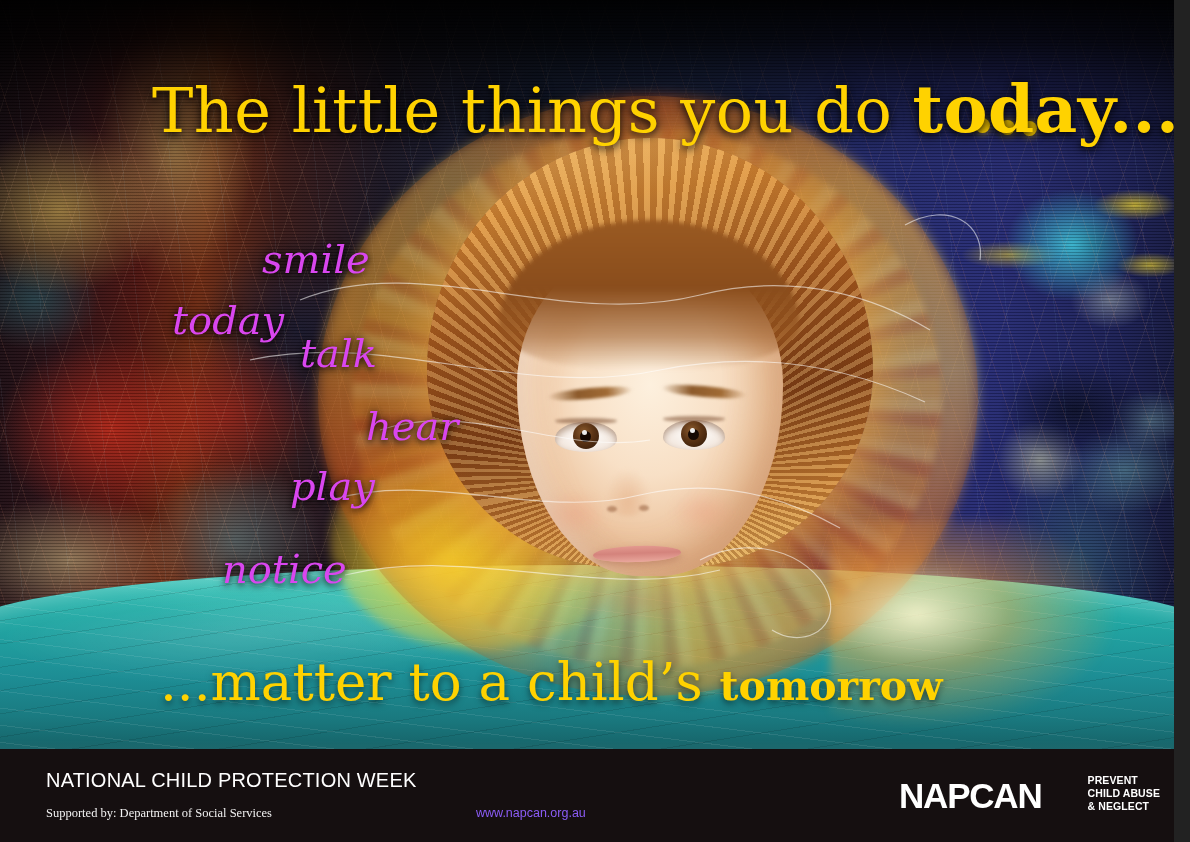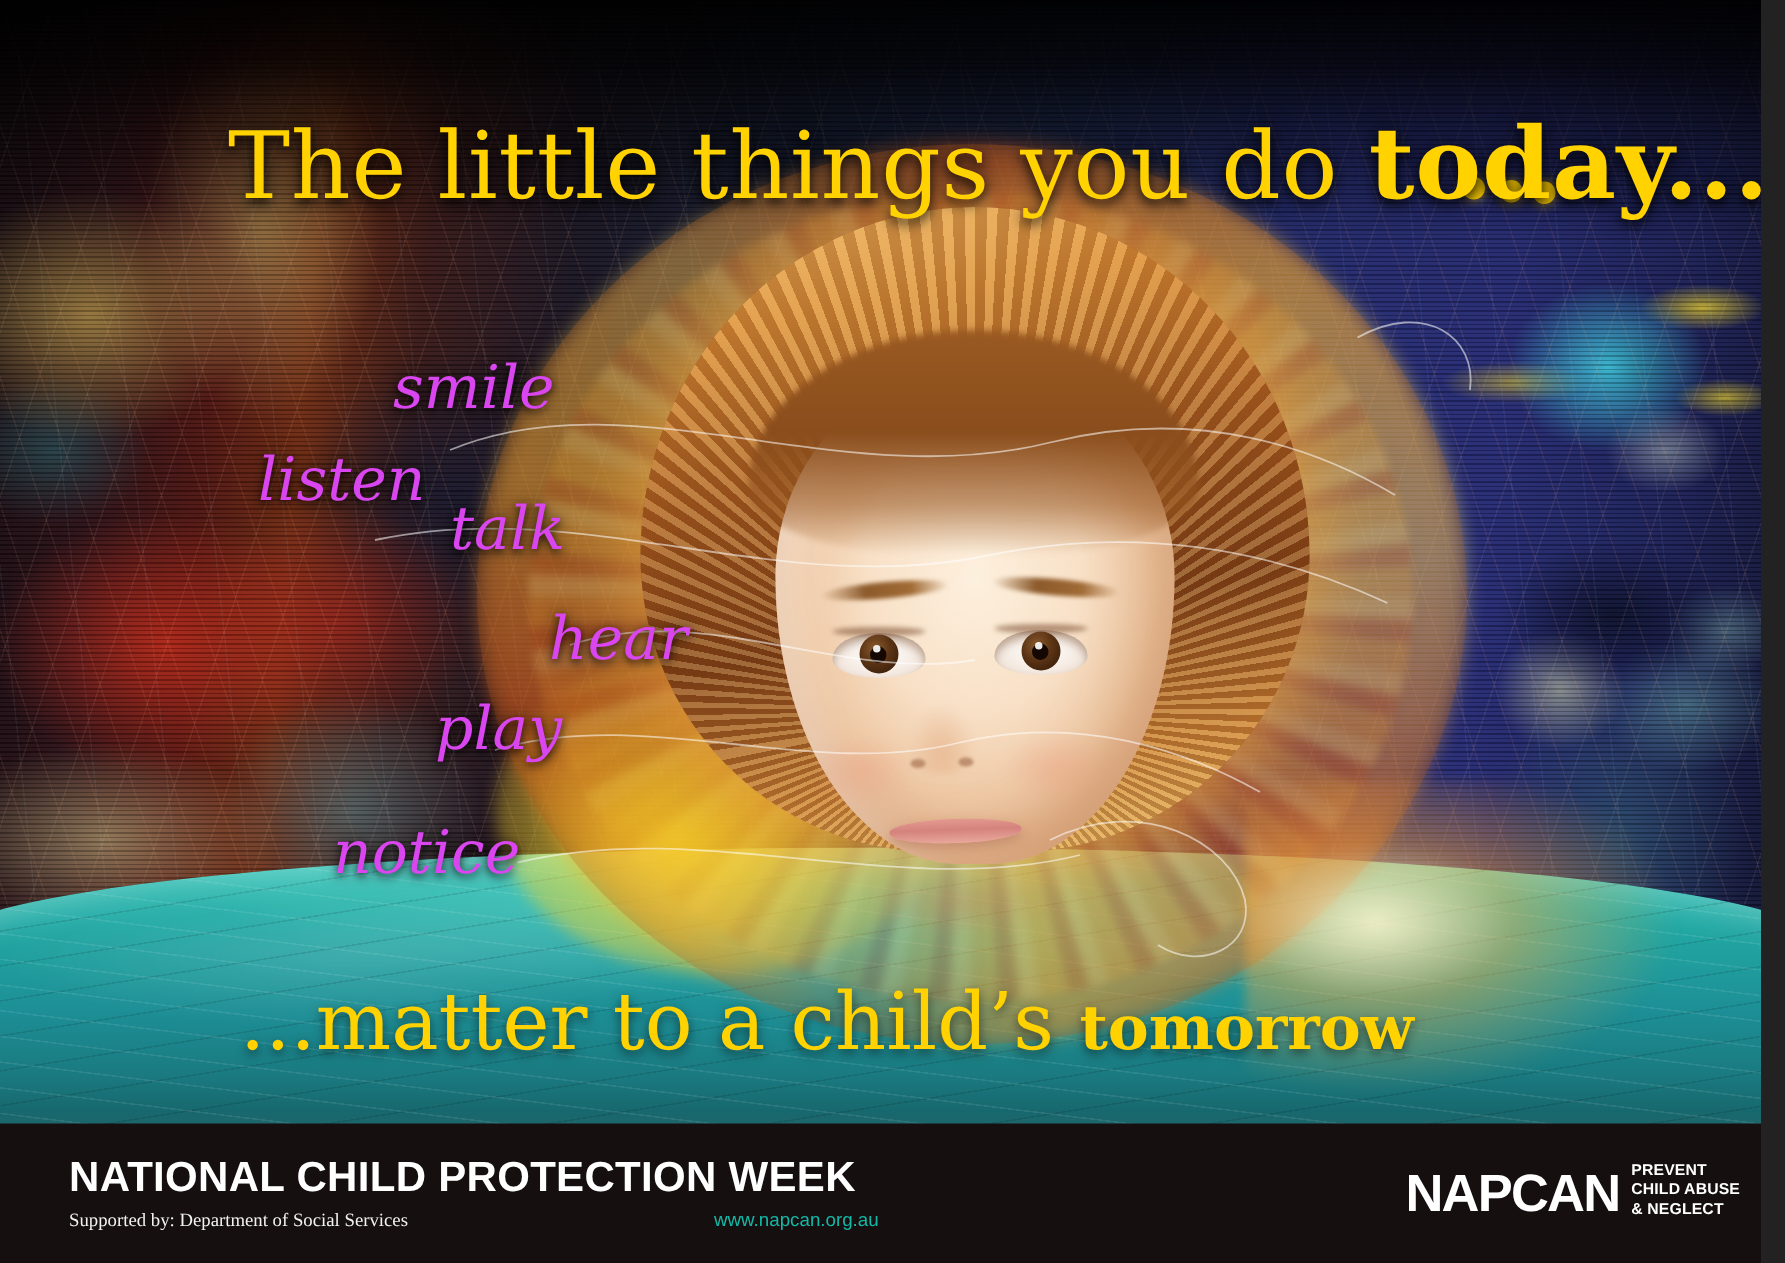--- a/index.html
+++ b/index.html
@@ -248,43 +248,44 @@
   .w5{left:222px;top:546px;}
 
   
   .footer{
     position:absolute;left:0;right:0;bottom:0;height:93px;
     background:#150f10;
   }
   .footer-title{
     position:absolute;left:46px;top:20px;
     font-family:"Liberation Sans", sans-serif;
-    font-weight:bold;font-size:28px;letter-spacing:.2px;color:#ffffff;
+    font-weight:normal;font-size:20px;letter-spacing:.2px;color:#ffffff;
   }
   .footer-support{
     position:absolute;left:46px;top:57px;
     font-family:Liberation Serif, serif;
     font-size:12.5px;color:#f2f2f2;
   }
   .footer-url{
     position:absolute;left:476px;top:57px;
     font-family:"Liberation Sans", sans-serif;
-    font-size:12.5px;color:#14b8a6;
+    font-size:12.5px;color:#8b5cf6;
   }
   .logo{
     position:absolute;right:14px;top:22px;display:flex;align-items:flex-end;gap:8px;
   }
   .logo-word{
     font-family:"Liberation Sans", sans-serif;
     font-weight:bold;font-size:35px;color:#ffffff;letter-spacing:-1.2px;line-height:.96;
   }
   .logo-tag{
     font-family:"Liberation Sans", sans-serif;
     font-weight:bold;font-size:10.5px;line-height:1.22;color:#ffffff;letter-spacing:.1px;
     padding-top:3px;
+    margin-left:38px;
   }
 
   .dot{position:absolute;width:15px;height:15px;border-radius:50%;background:#FFD000;
     box-shadow:0 0 8px rgba(255,208,0,.6);}
 </style>
 </head>
 <body>
 
 <div id="poster">
 
@@ -344,21 +345,21 @@
       <path d="M330 500 C 430 470, 540 520, 640 495 C 720 476, 790 500, 840 528"></path>
       <path d="M345 575 C 470 545, 600 600, 720 570"></path>
       <path d="M700 560 C 760 530, 820 560, 830 600 C 836 632, 800 648, 772 630"></path>
       <path d="M905 225 C 950 200, 985 225, 980 260"></path>
     </g>
   </svg>
 
   <div class="headline"><span>The little things you do </span><span class="accent">today...</span></div>
 
   <div class="word w0">smile</div>
-  <div class="word w1">listen</div>
+  <div class="word w1">today</div>
   <div class="word w2">talk</div>
   <div class="word w3">hear</div>
   <div class="word w4">play</div>
   <div class="word w5">notice</div>
 
   <div class="tagline"><span>...matter to a child’s </span><span class="accent">tomorrow</span></div>
 
   <div class="footer">
     <div class="footer-title">NATIONAL CHILD PROTECTION WEEK</div>
     <div class="footer-support">Supported by: Department of Social Services</div>

